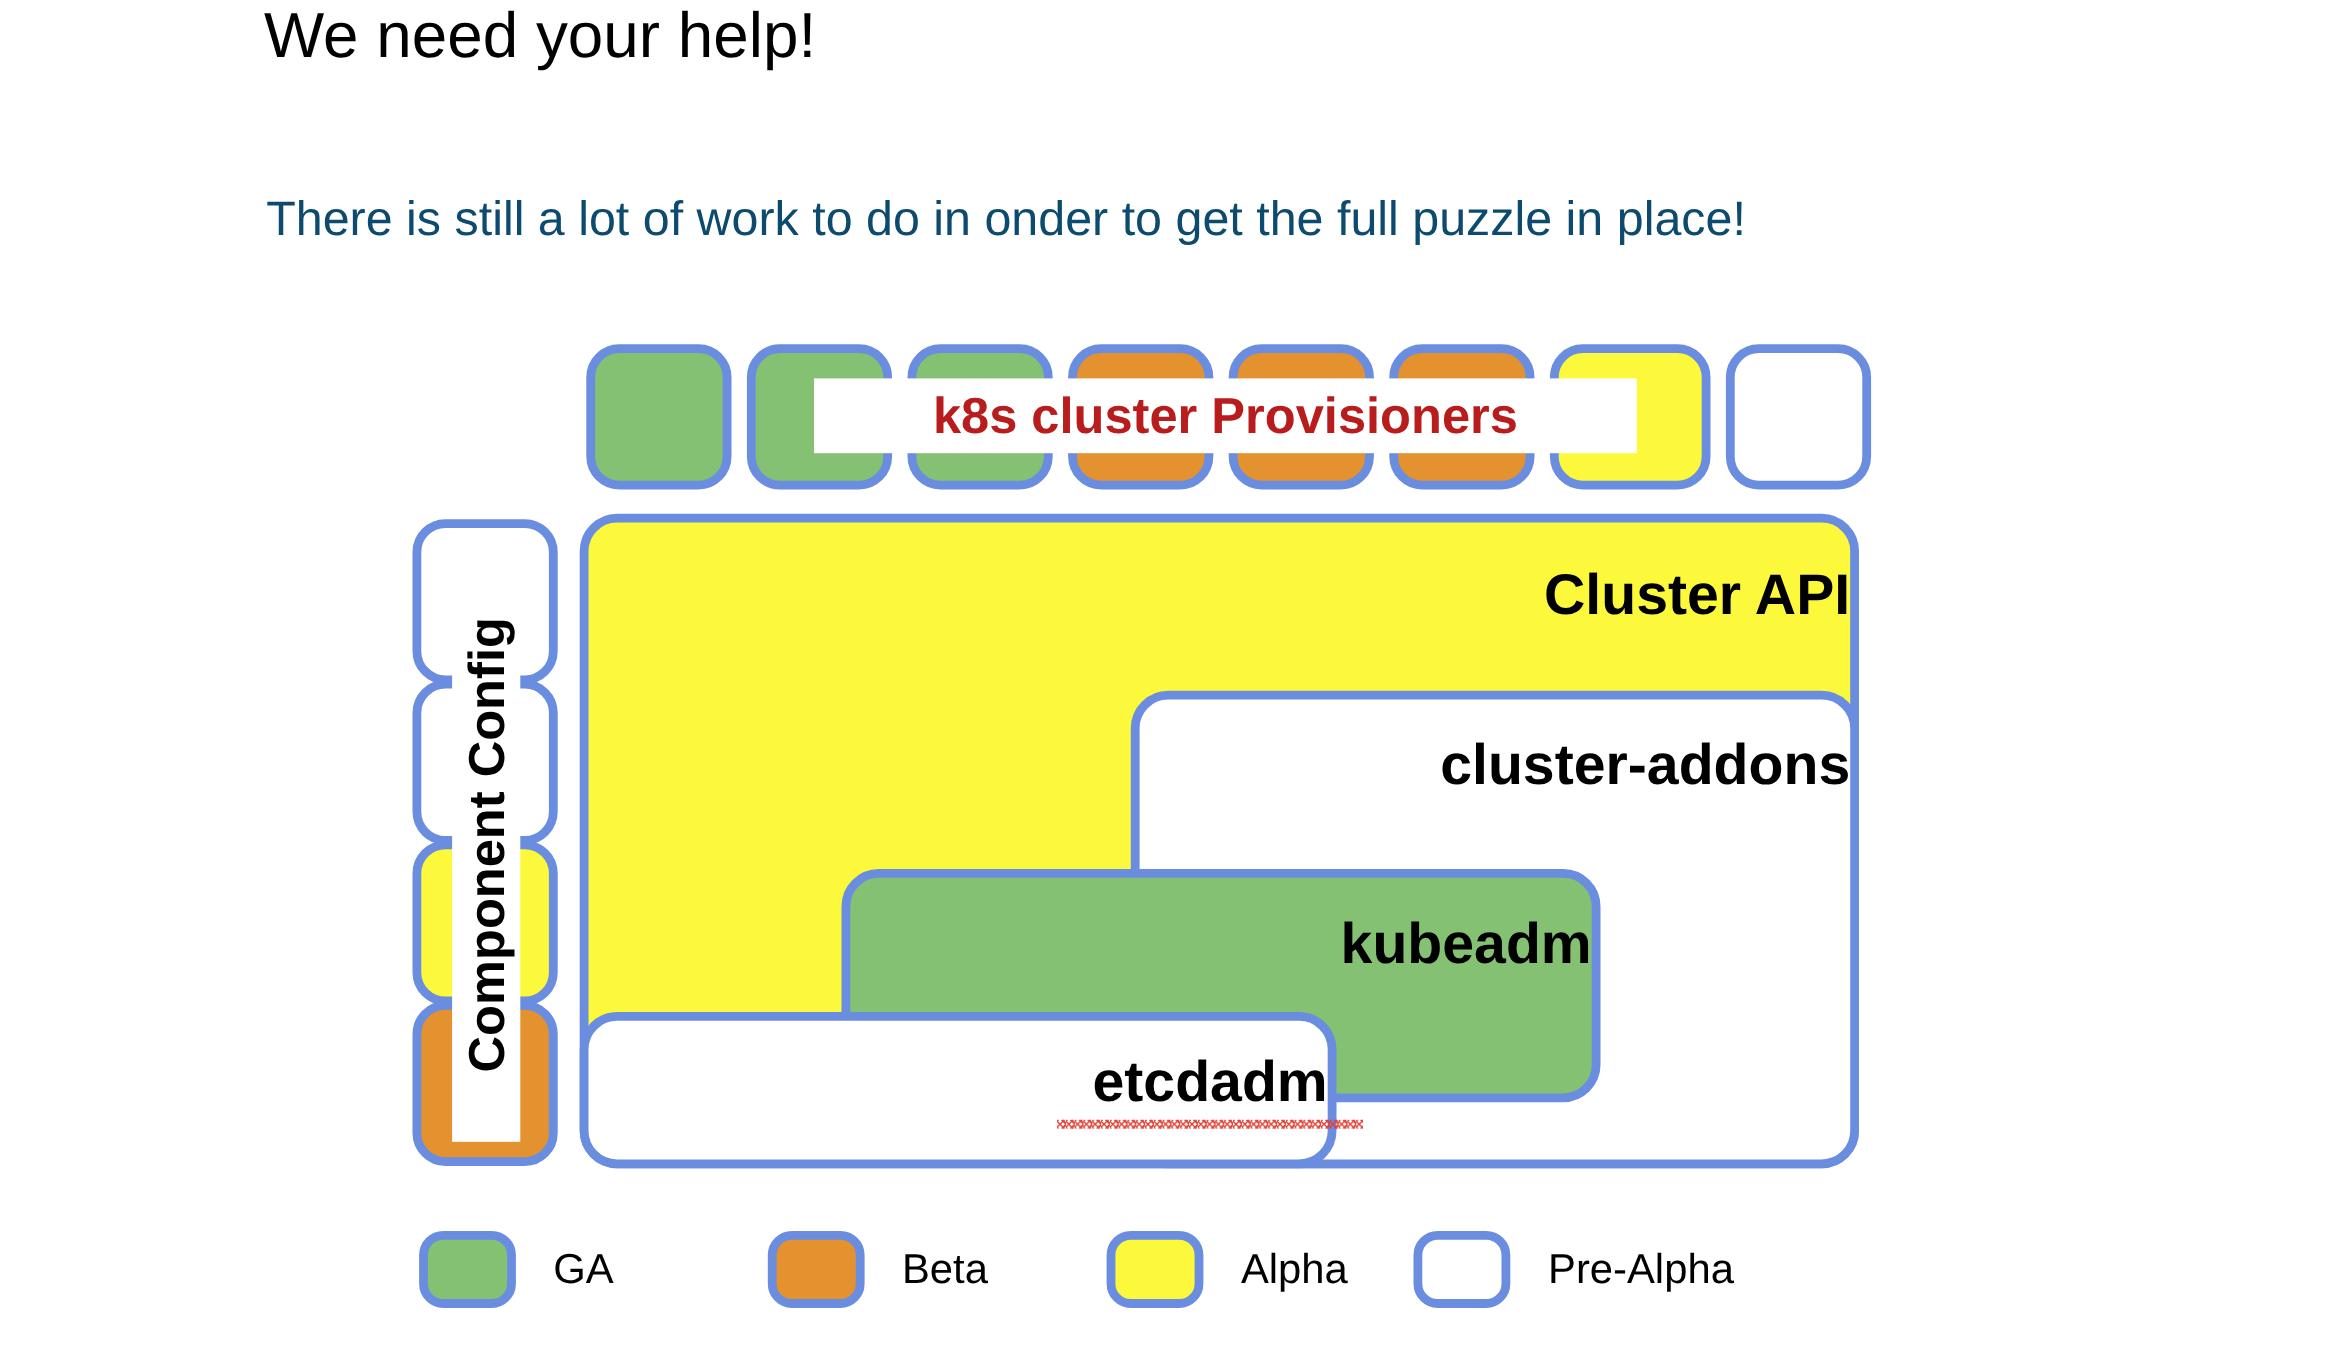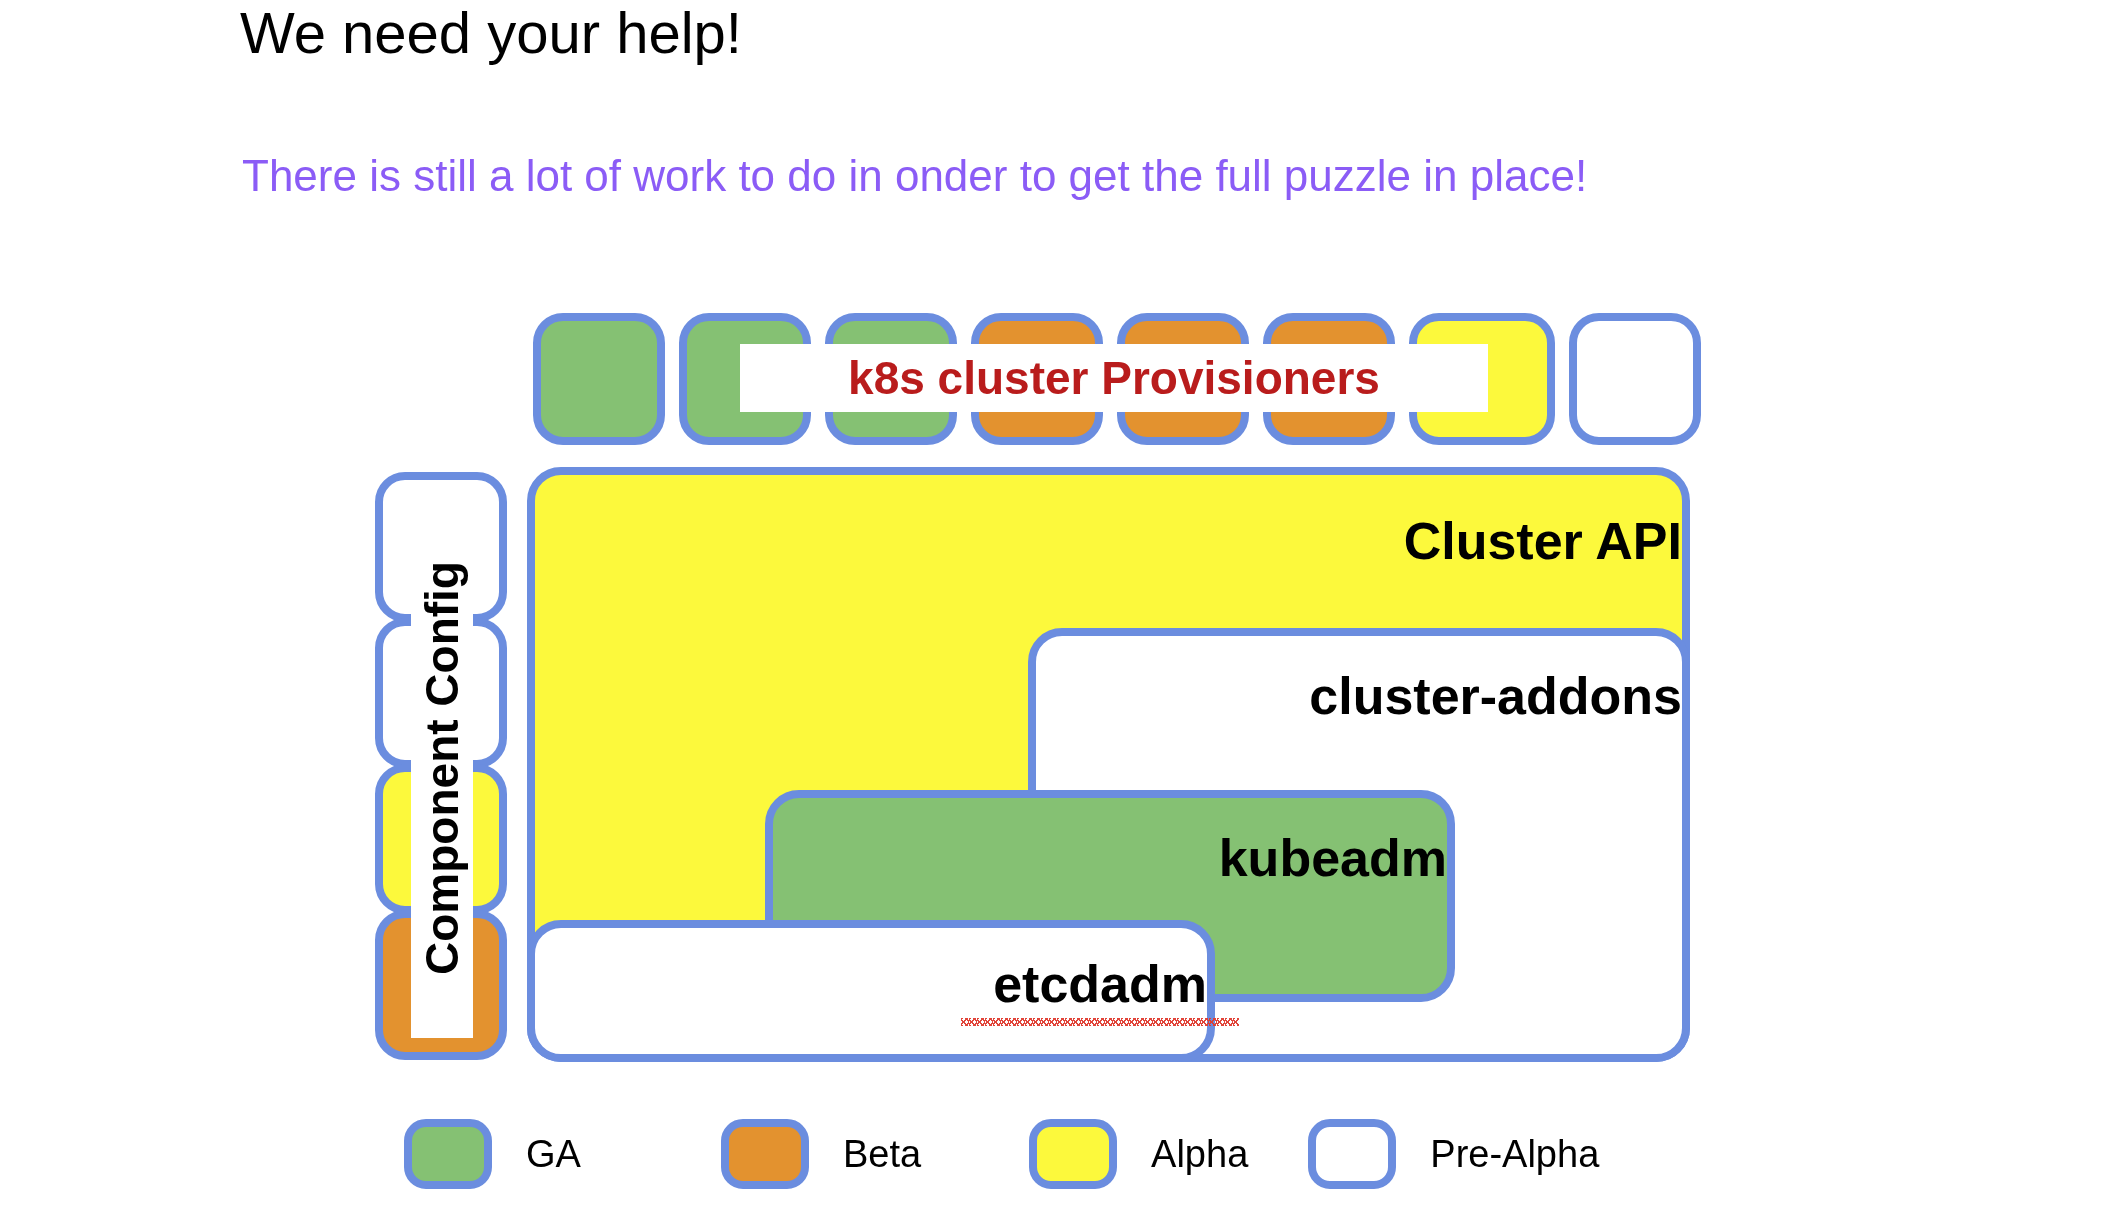--- a/index.html
+++ b/index.html
@@ -29,25 +29,25 @@
     font-size: 58px;
     line-height: 1.15;
     font-weight: 400;
     color: #000000;
     white-space: nowrap;
     letter-spacing: 0px;
   }
   #slide-subtitle {
     position: absolute;
     left: 242px;
-    top: 150px;
+    top: 174px;
     font-size: 44px;
     line-height: 1.2;
     font-weight: 400;
-    color: #8b5cf6;
+    color: #0c4a6e;
     white-space: nowrap;
   }
 
   
   .pz {
     position: absolute;
     border: 8px solid #6b8ddf;
     border-radius: 34px;
     background: #ffffff;
   }
@@ -182,21 +182,21 @@
         #e03b2f 0px, #e03b2f 1.6px,
         transparent 1.6px, transparent 4px);
     background-size: 8px 8px, 8px 8px;
     background-repeat: repeat-x, repeat-x;
     opacity: 0.95;
   }
 
   
   #legend {
     position: absolute;
-    left: 404px;
+    left: 381px;
     top: 1118px;
     height: 72px;
     display: flex;
     align-items: center;
   }
   .legend-item {
     display: flex;
     align-items: center;
     height: 72px;
   }

